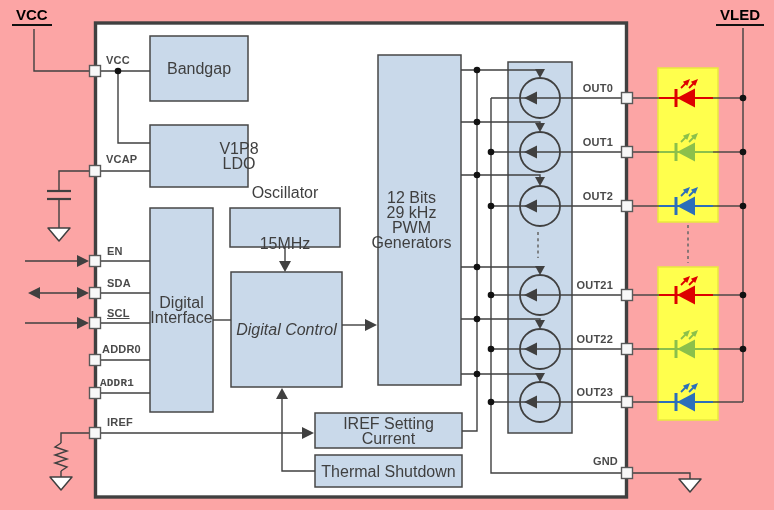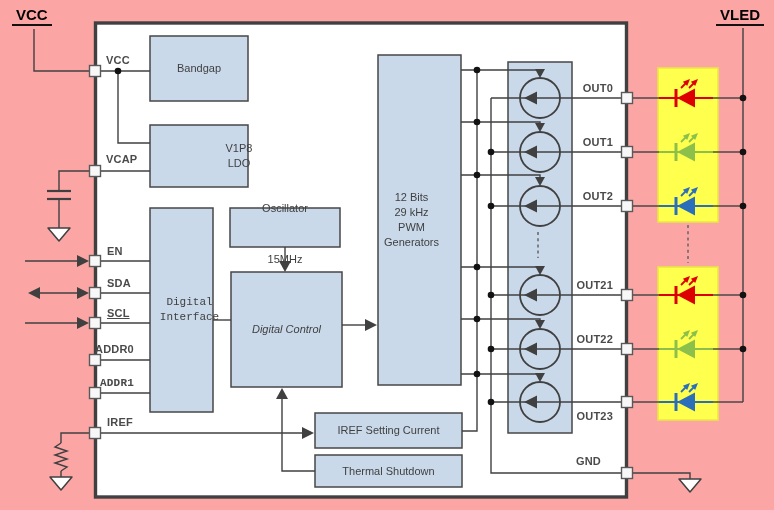--- a/index.html
+++ b/index.html
@@ -21,21 +21,21 @@
     position:absolute; color:#4a4a4a; font-size:11px; font-weight:bold;
     letter-spacing:0.2px; white-space:nowrap;
   }
   .rlbl { width:73px; text-align:right; }
   .ext {
     position:absolute; color:#000; font-size:15px; font-weight:bold;
     border-bottom:2.2px solid #111; padding:0 4px 1px 4px; white-space:nowrap;
   }
   .blktxt {
     position:absolute; display:flex; flex-direction:column; align-items:center;
-    justify-content:center; text-align:center; color:#3f3f3f; font-size:11px;
+    justify-content:center; text-align:center; color:#3f3f3f; font-size:16px;
     line-height:15px;
   }
 </style>
 </head>
 <body>
 
 <div id="stage">
 
 <svg width="774" height="510" viewBox="0 0 774 510">
   <defs>
@@ -258,44 +258,44 @@
 </svg>
 
 <div class="ext" style="left:12px; top:6px;">VCC</div>
 <div class="ext" style="left:716px; top:6px;">VLED</div>
 
 <div class="lbl" style="left:106px; top:54px;">VCC</div>
 <div class="lbl" style="left:106px; top:153px;">VCAP</div>
 <div class="lbl" style="left:107px; top:245px;">EN</div>
 <div class="lbl" style="left:107px; top:277px;">SDA</div>
 <div class="lbl" style="left:107px; top:307px;text-decoration:underline;">SCL</div>
-<div class="lbl" style="left:95px; top:343px;">ADDR0</div>
+<div class="lbl" style="left:102px; top:343px;">ADDR0</div>
 <div class="lbl" style="left:100px; top:377px;font-family:Liberation Mono, monospace;">ADDR1</div>
 <div class="lbl" style="left:107px; top:416px;">IREF</div>
 
 <div class="lbl rlbl" style="left:540px; top:82px;">OUT0</div>
 <div class="lbl rlbl" style="left:540px; top:136px;">OUT1</div>
 <div class="lbl rlbl" style="left:540px; top:190px;">OUT2</div>
 <div class="lbl rlbl" style="left:540px; top:279px;">OUT21</div>
 <div class="lbl rlbl" style="left:540px; top:333px;">OUT22</div>
-<div class="lbl rlbl" style="left:540px; top:410px;">OUT23</div>
-<div class="lbl rlbl" style="left:528px; top:455px;">GND</div>
+<div class="lbl rlbl" style="left:540px; top:386px;">OUT23</div>
+<div class="lbl rlbl" style="left:545px; top:455px;">GND</div>
 
 <div class="blktxt" style="left:150px; top:36px; width:98px; height:65px;">
   <span>Bandgap</span>
 </div>
 <div class="blktxt" style="left:150px; top:125px; width:98px; height:62px;margin-left:40px;">
   <span>V1P8</span>
   <span>LDO</span>
 </div>
-<div class="blktxt" style="left:150px; top:208px; width:79px; height:204px;font-family:Liberation Mono, monospace;">
+<div class="blktxt" style="left:150px; top:208px; width:63px; height:204px;">
   <span>Digital</span>
   <span>Interface</span>
 </div>
-<div class="blktxt" style="left:230px; top:216px; width:110px; height:35px;gap:36px;">
+<div class="blktxt" style="left:230px; top:200px; width:110px; height:35px;gap:36px;">
   <span>Oscillator</span>
   <span>15MHz</span>
 </div>
 <div class="blktxt" style="left:231px; top:272px; width:111px; height:115px;font-style:italic;">
   <span>Digital Control</span>
 </div>
 <div class="blktxt" style="left:378px; top:55px; width:67px; height:330px;">
   <span>12 Bits</span>
   <span>29 kHz</span>
   <span>PWM</span>

